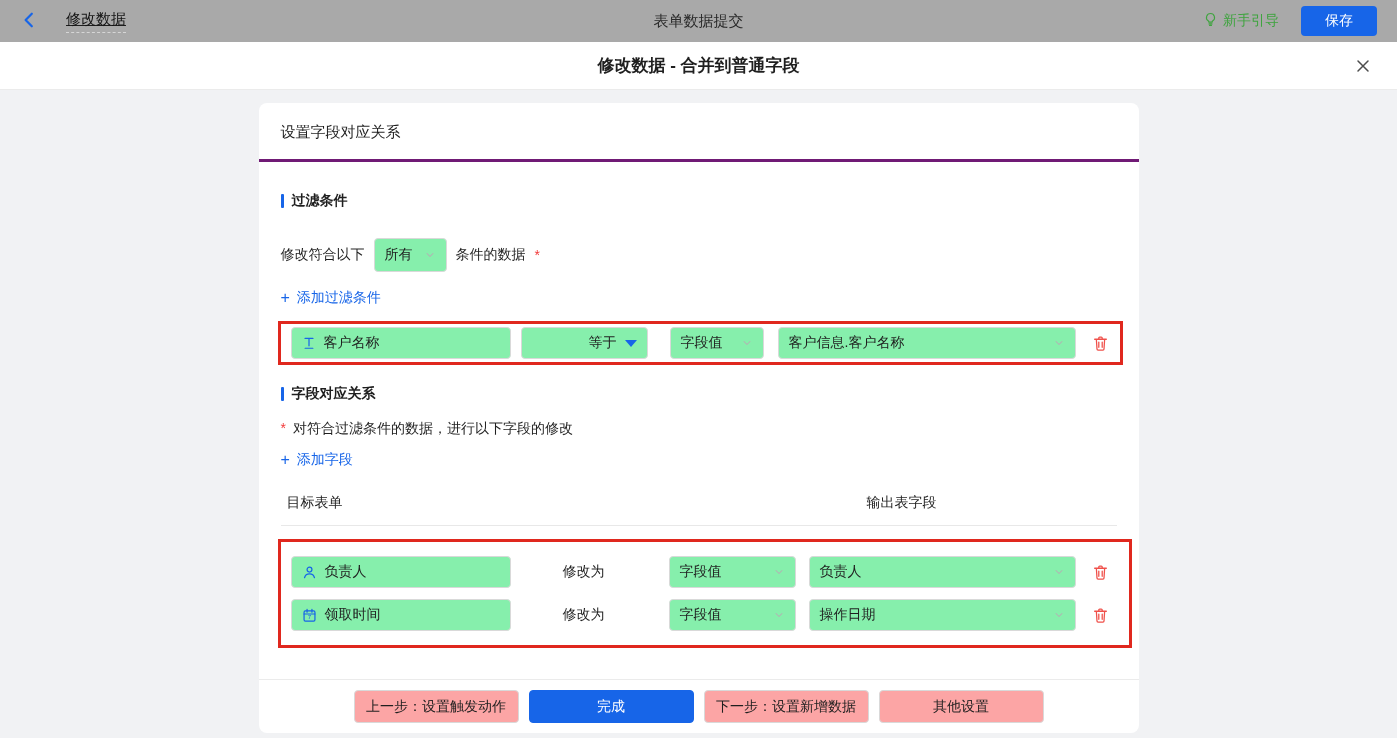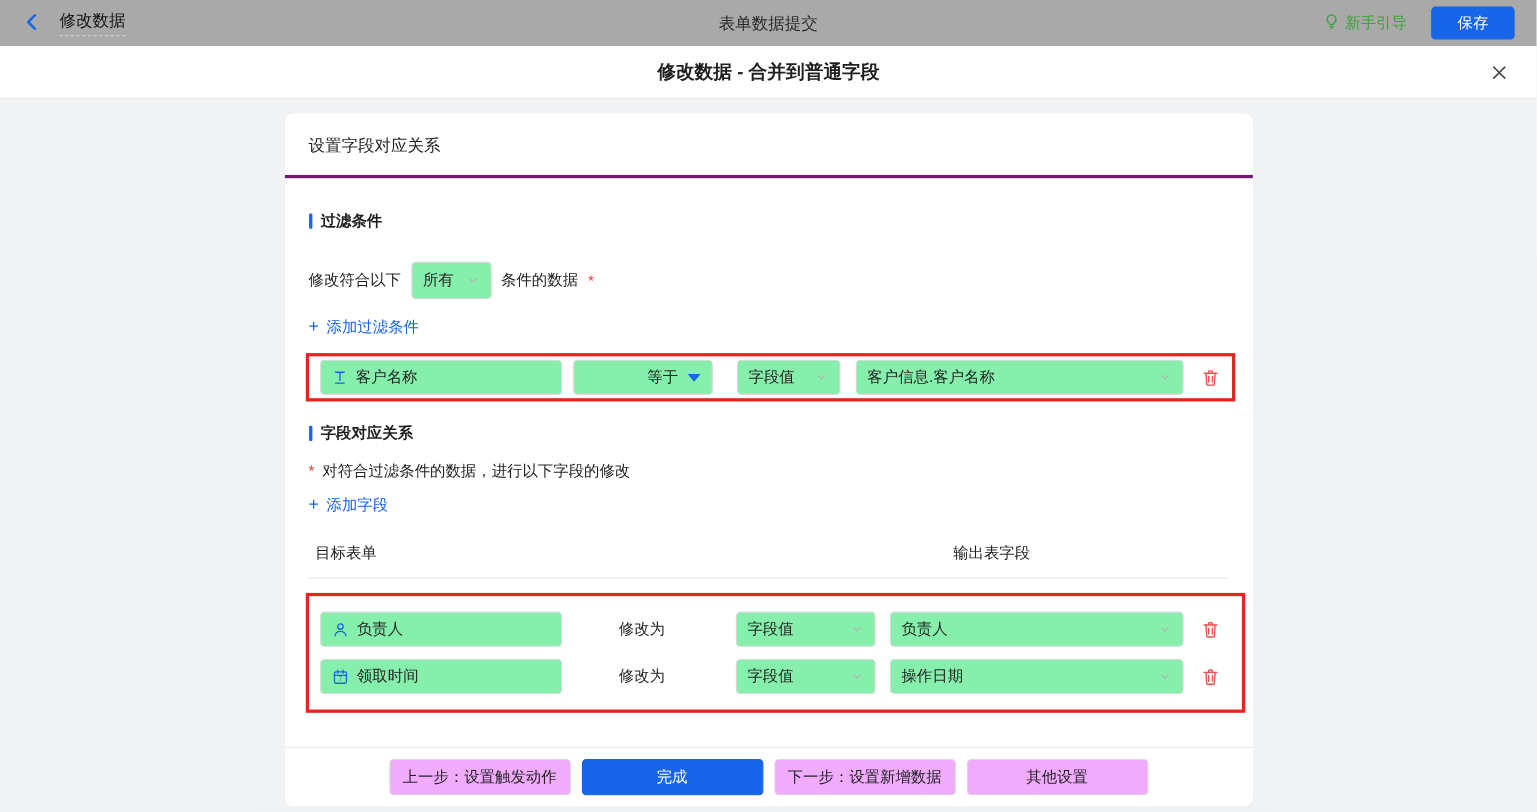--- a/index.html
+++ b/index.html
@@ -7,21 +7,21 @@
   body {
     font-family:"Liberation Sans","DejaVu Sans",sans-serif;
     font-size:14px; color:#1f1f1f; background:#f1f2f4;
   }
 
   
   .topbar{
     height:42px; background:#a9a9a9; display:flex; align-items:center;
     padding:0 20px; position:relative;
   }
-  .topbar-left{ display:flex; align-items:center; gap:16px; }
+  .topbar-left{ display:flex; align-items:center; gap:28px;text-decoration:underline; }
   .back-btn{ display:flex; align-items:center; cursor:pointer; }
   .topbar-name{
     font-size:15px; color:#141414; border-bottom:1px dashed #d6d6d6;
     padding-bottom:3px; cursor:pointer;
   }
   .topbar-center{
     position:absolute; left:0; right:0; text-align:center;
     font-size:15px; color:#2a2a2a; pointer-events:none;
   }
   .topbar-right{ margin-left:auto; display:flex; align-items:center; gap:22px; z-index:1; }
@@ -107,21 +107,21 @@
   .map-value{ width:267px; margin-left:13px; }
 
   
   .card-footer{
     position:absolute; left:0; right:0; bottom:0; height:54px;
     border-top:1px solid #ebebeb; display:flex; align-items:center;
     justify-content:center; gap:10px;
   }
   .btn{
     height:33px; width:165px; border:1px solid #d9d9d9; border-radius:4px;
-    background:#f0abfc; color:#1f1f1f; font-size:14px; cursor:pointer;
+    background:#fca5a5; color:#1f1f1f; font-size:14px; cursor:pointer;
     font-family:inherit;
   }
   .btn-primary{ background:#1765e8; border-color:#1765e8; color:#fff; }
 </style>
 </head>
 <body>
 
 <div class="topbar">
   <div class="topbar-center">表单数据提交</div>
   <div class="topbar-left">

